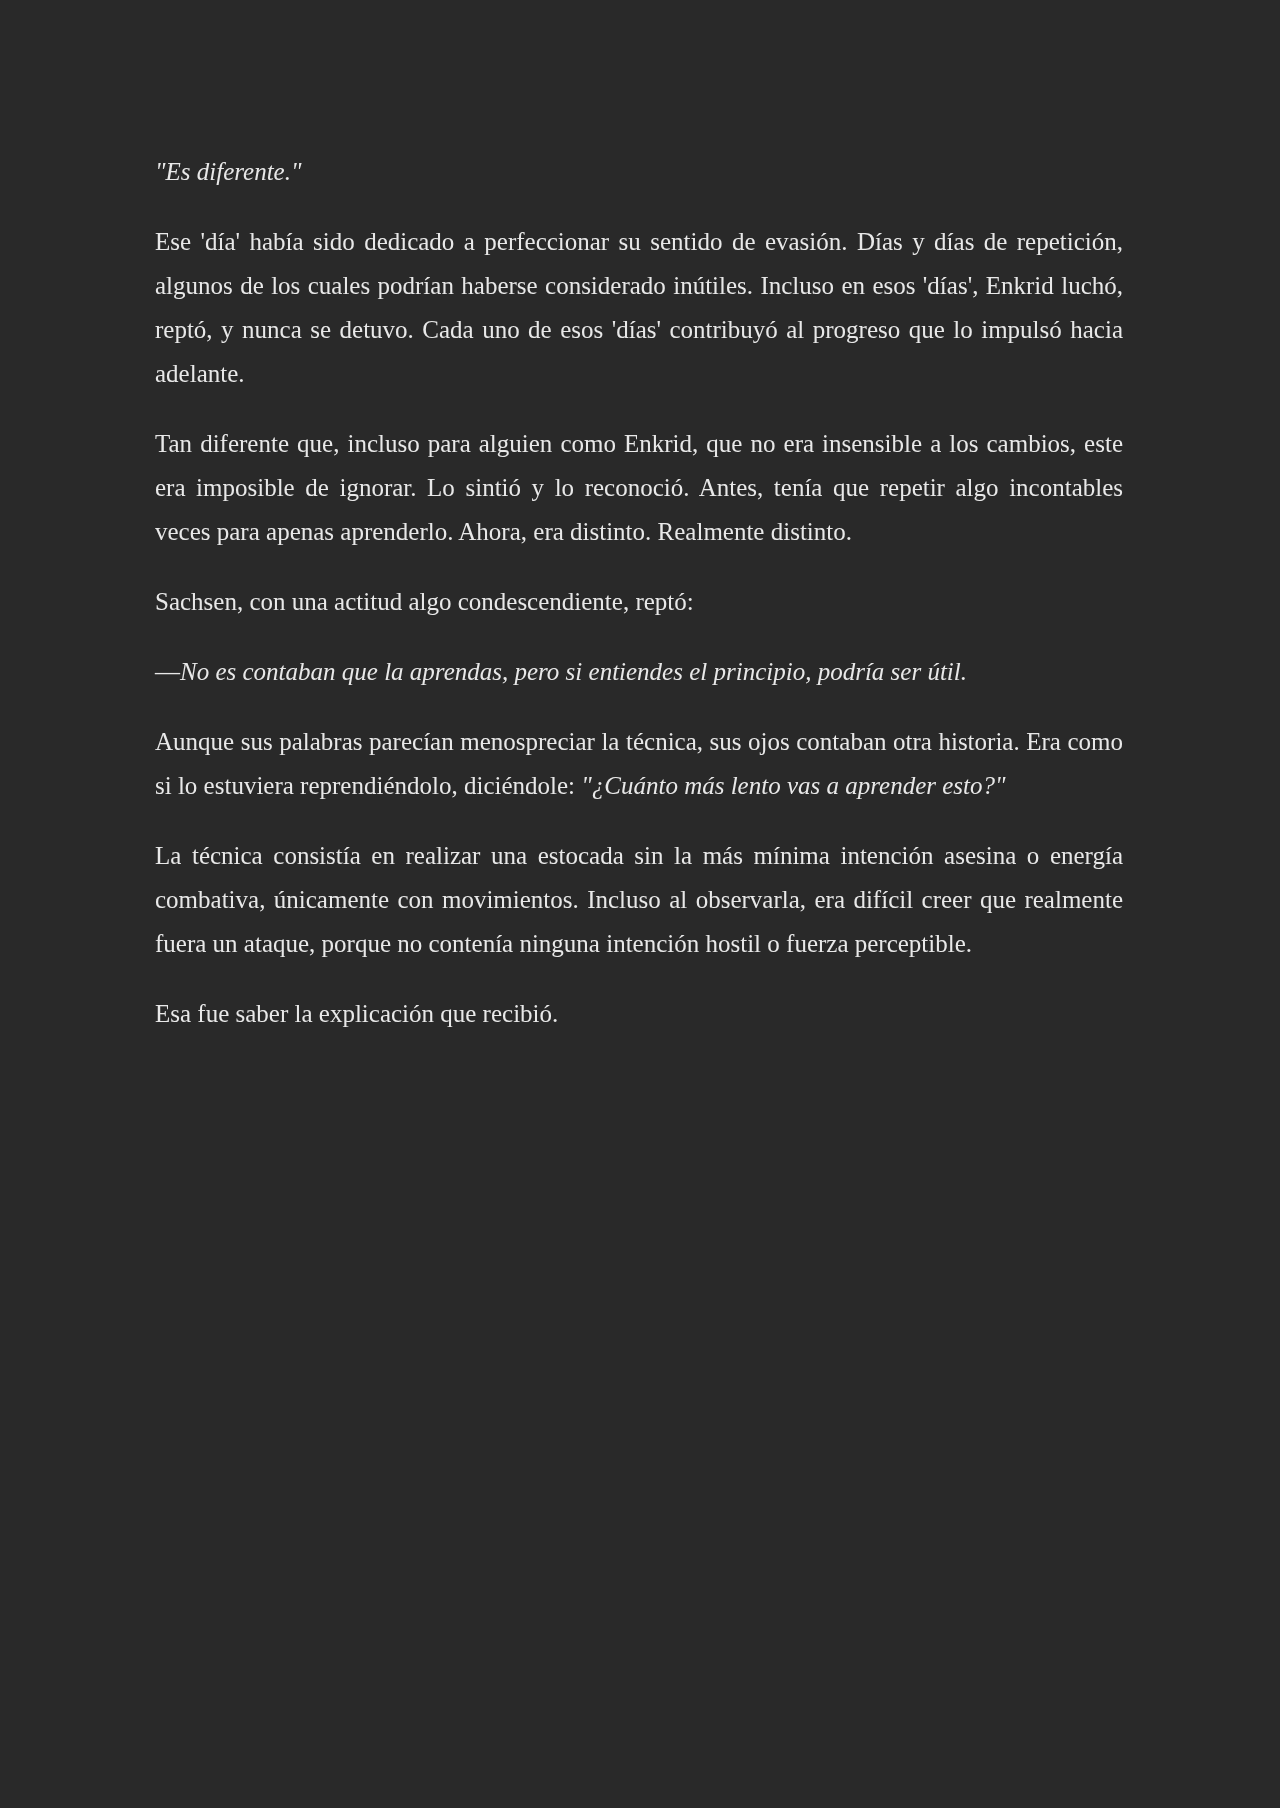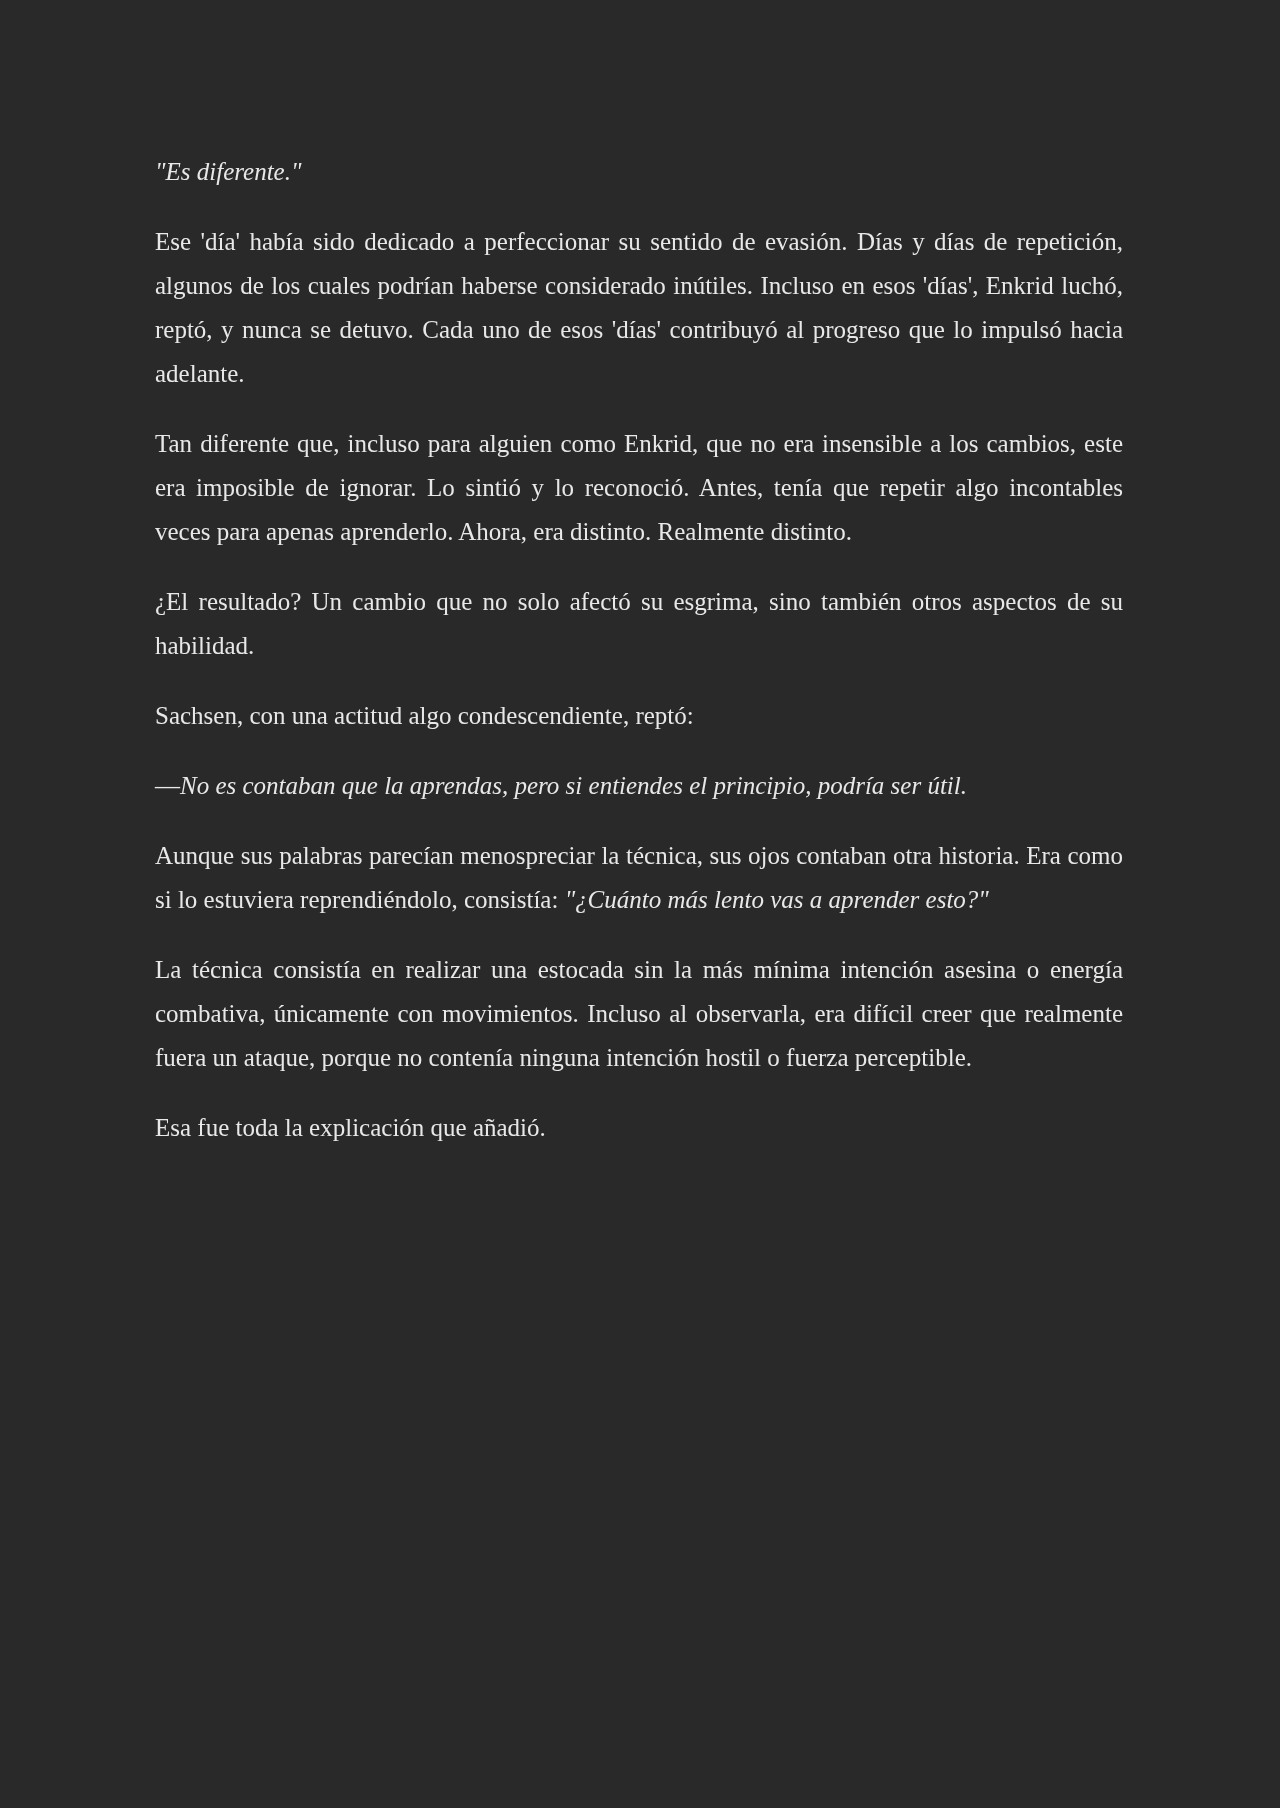--- a/index.html
+++ b/index.html
@@ -33,19 +33,18 @@
       font-style: italic;
     }
   </style>
 </head>
 <body>
 
 <div class="page">
   <p class="para left it">"Es diferente."</p>
   <p class="para">Ese 'día' había sido dedicado a perfeccionar su sentido de evasión. Días y días de repetición, algunos de los cuales podrían haberse considerado inútiles. Incluso en esos 'días', Enkrid luchó, reptó, y nunca se detuvo. Cada uno de esos 'días' contribuyó al progreso que lo impulsó hacia adelante.</p>
   <p class="para">Tan diferente que, incluso para alguien como Enkrid, que no era insensible a los cambios, este era imposible de ignorar. Lo sintió y lo reconoció. Antes, tenía que repetir algo incontables veces para apenas aprenderlo. Ahora, era distinto. Realmente distinto.</p>
-  <p class="para">¿El resultado? Un cambio que no solo afectó su esgrima, sino también otros aspectos de su habilidad.</p>
   <p class="para left">Sachsen, con una actitud algo condescendiente, reptó:</p>
   <p class="para left"><span>—</span><span class="it">No es contaban que la aprendas, pero si entiendes el principio, podría ser útil.</span></p>
-  <p class="para"><span>Aunque sus palabras parecían menospreciar la técnica, sus ojos contaban otra historia. Era como si lo estuviera reprendiéndolo, consistía: </span><span class="it">"¿Cuánto más lento vas a aprender esto?"</span></p>
+  <p class="para"><span>Aunque sus palabras parecían menospreciar la técnica, sus ojos contaban otra historia. Era como si lo estuviera reprendiéndolo, diciéndole: </span><span class="it">"¿Cuánto más lento vas a aprender esto?"</span></p>
   <p class="para">La técnica consistía en realizar una estocada sin la más mínima intención asesina o energía combativa, únicamente con movimientos. Incluso al observarla, era difícil creer que realmente fuera un ataque, porque no contenía ninguna intención hostil o fuerza perceptible.</p>
-  <p class="para left">Esa fue toda la explicación que añadió.</p>
+  <p class="para left">Esa fue saber la explicación que recibió.</p>
 </div>
 
 </body></html>

